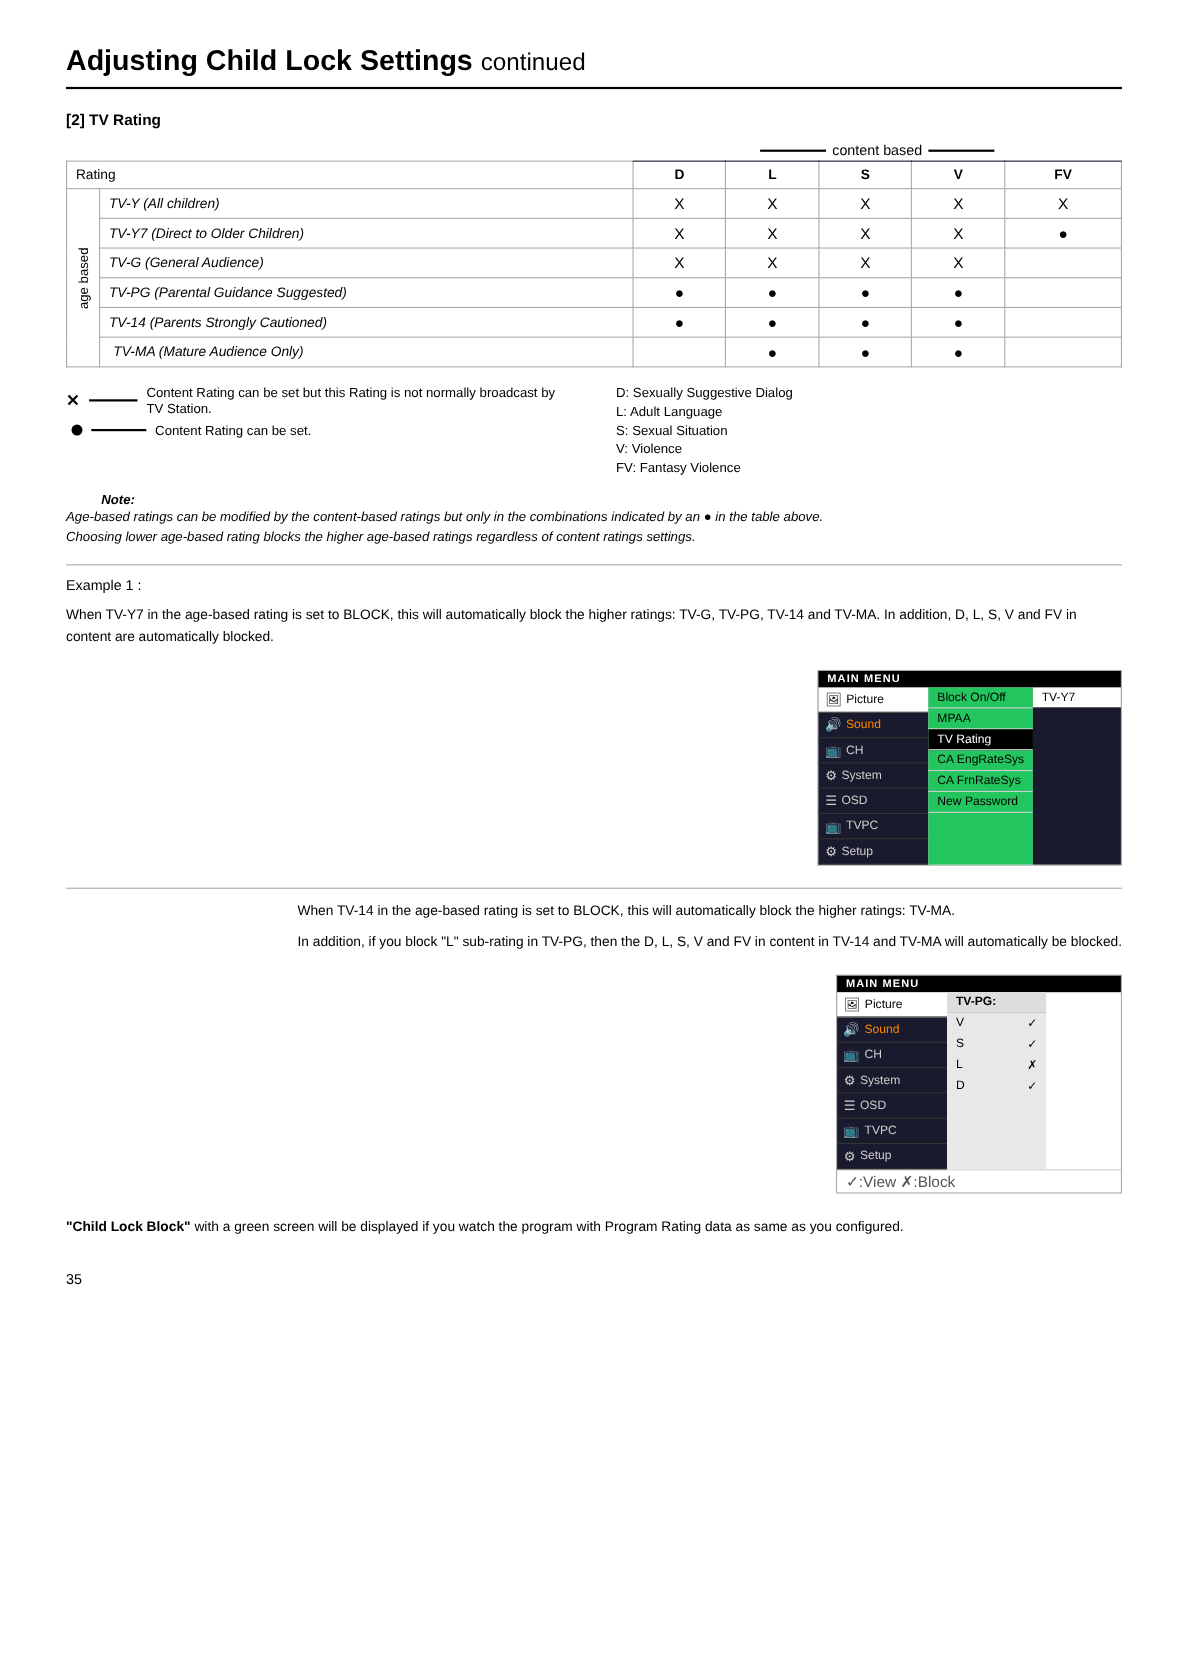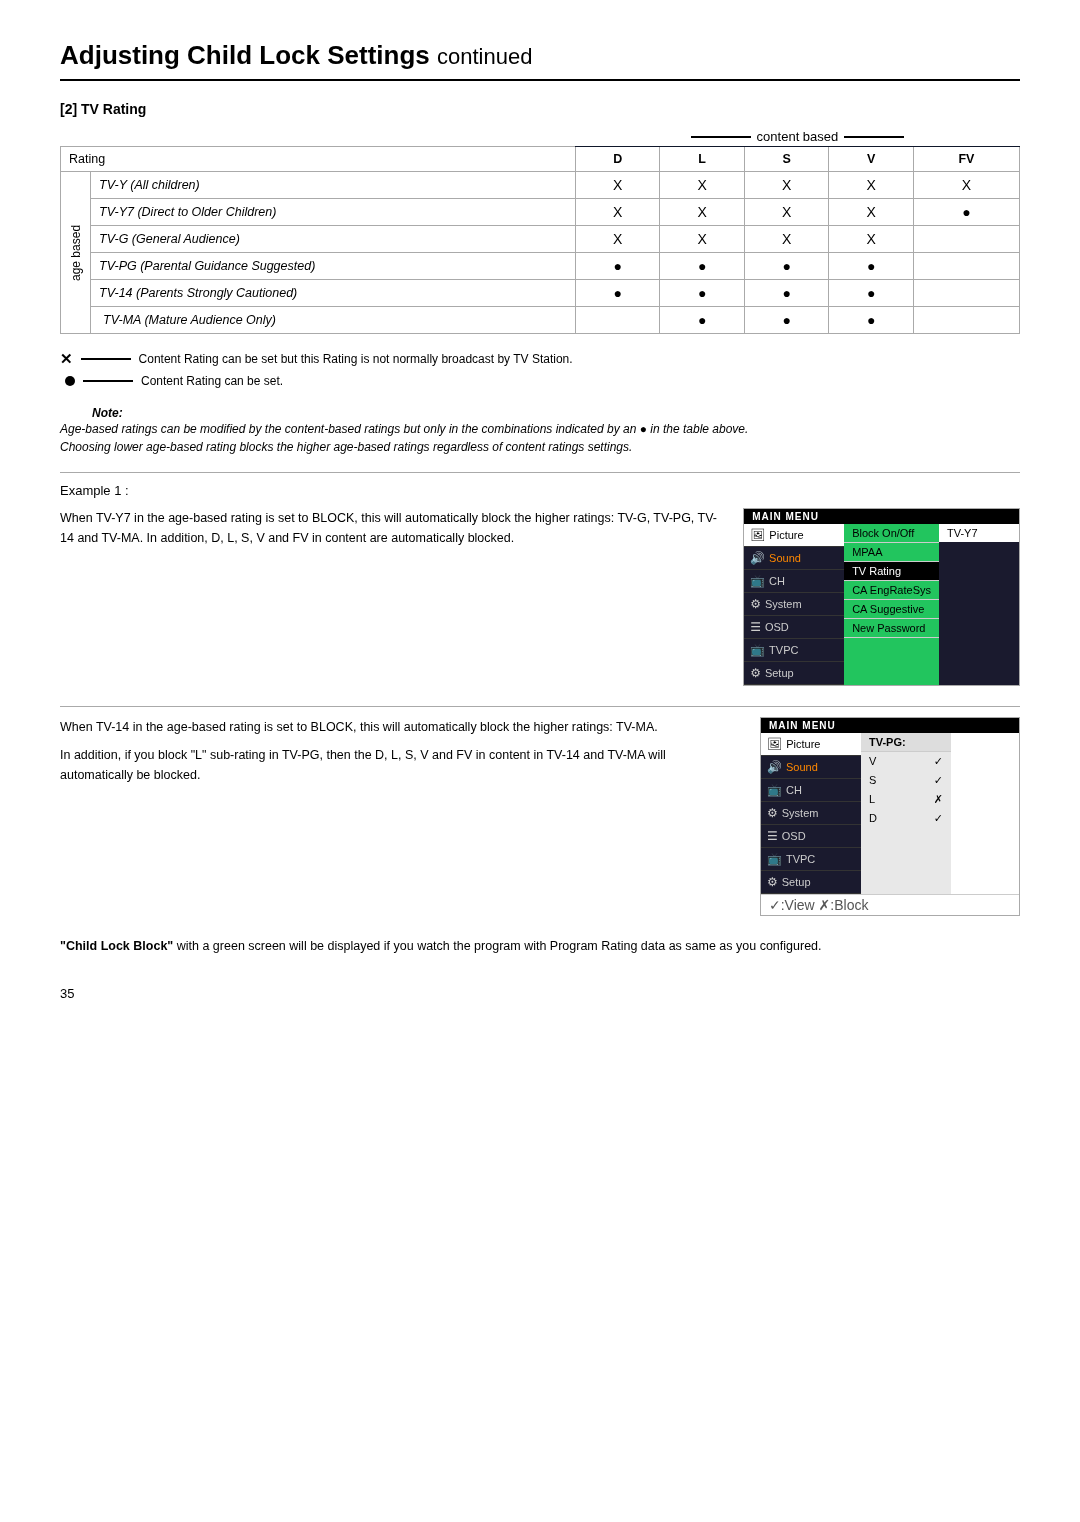--- a/index.html
+++ b/index.html
@@ -108,21 +108,22 @@
       margin-bottom: 20px;
       padding-top: 10px;
     }
     .example-title {
       font-size: 13px;
       margin-bottom: 10px;
     }
     .example-content {
       display: flex;
       gap: 20px;
-      align-items: flex-start;
+      align-items: flex-end;
+      flex-direction: column;
     }
     .example-text {
       flex: 1;
       font-size: 12.5px;
       line-height: 1.6;
     }
     
     .tv-menu {
       border: 1px solid #aaa;
       background: #fff;
@@ -331,20 +332,27 @@
       <span style="font-size:15px; font-weight:bold;">✕</span>
       <span class="legend-line"></span>
       <span style="font-size:12px;">Content Rating can be set but this Rating is not normally broadcast by TV Station.</span>
     </div>
     <div class="legend-item">
       <span class="legend-dot"></span>
       <span class="legend-line"></span>
       <span style="font-size:12px;">Content Rating can be set.</span>
     </div>
   </div>
+  <div class="legend-right" id="legend-codes">
+  <p style="font-size: 12px; margin-bottom: 3px;">D: Sexually Suggestive Dialog</p>
+      <p style="font-size: 12px; margin-bottom: 3px;">L: Adult  Language</p>
+      <p style="font-size: 12px; margin-bottom: 3px;">S: Sexual Situation</p>
+      <p style="font-size: 12px; margin-bottom: 3px;">V: Violence</p>
+      <p style="font-size: 12px; margin-bottom: 3px;">FV: Fantasy Violence</p>
+    </div>
 </div>
 
 <div class="note-section">
   <span class="note-label">Note:</span>
   <p>Age-based ratings can be modified by the content-based ratings but only in the combinations indicated by an ● in the table above.</p>
   <p>Choosing lower age-based rating blocks the higher age-based ratings regardless of content ratings settings.</p>
 </div>
 
 <div class="example-section">
   <div class="example-title">Example 1 :</div>
@@ -385,21 +393,21 @@
             <div class="menu-item">
               <span class="tv-menu-icon">⚙</span>
               <span>Setup</span>
             </div>
           </div>
         <div class="tv-menu-right" id="ex1-menu-right">
         <div class="right-item">Block On/Off</div>
             <div class="right-item">MPAA</div>
             <div class="right-item highlighted">TV Rating</div>
             <div class="right-item">CA EngRateSys</div>
-            <div class="right-item">CA Suggestive</div>
+            <div class="right-item">CA FrnRateSys</div>
             <div class="right-item">New Password</div>
           </div>
         <div class="tv-menu-sub" id="ex1-menu-sub">
         <div class="sub-item highlighted">TV-Y7</div>
           </div>
       </div>
     </div>
   </div>
 </div>
 

